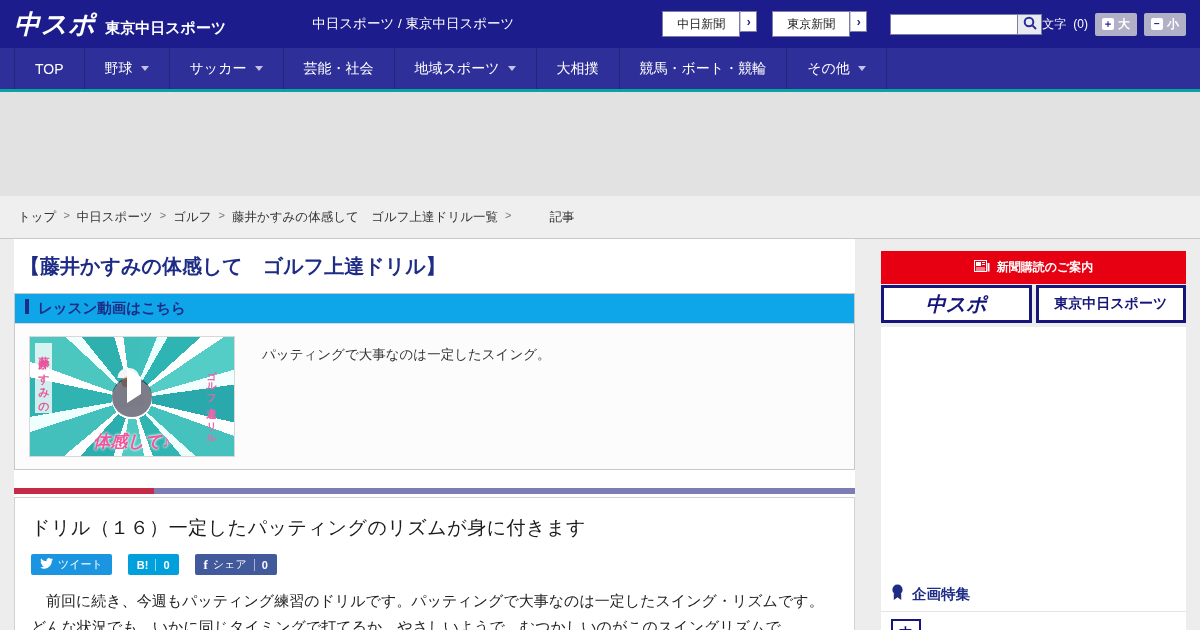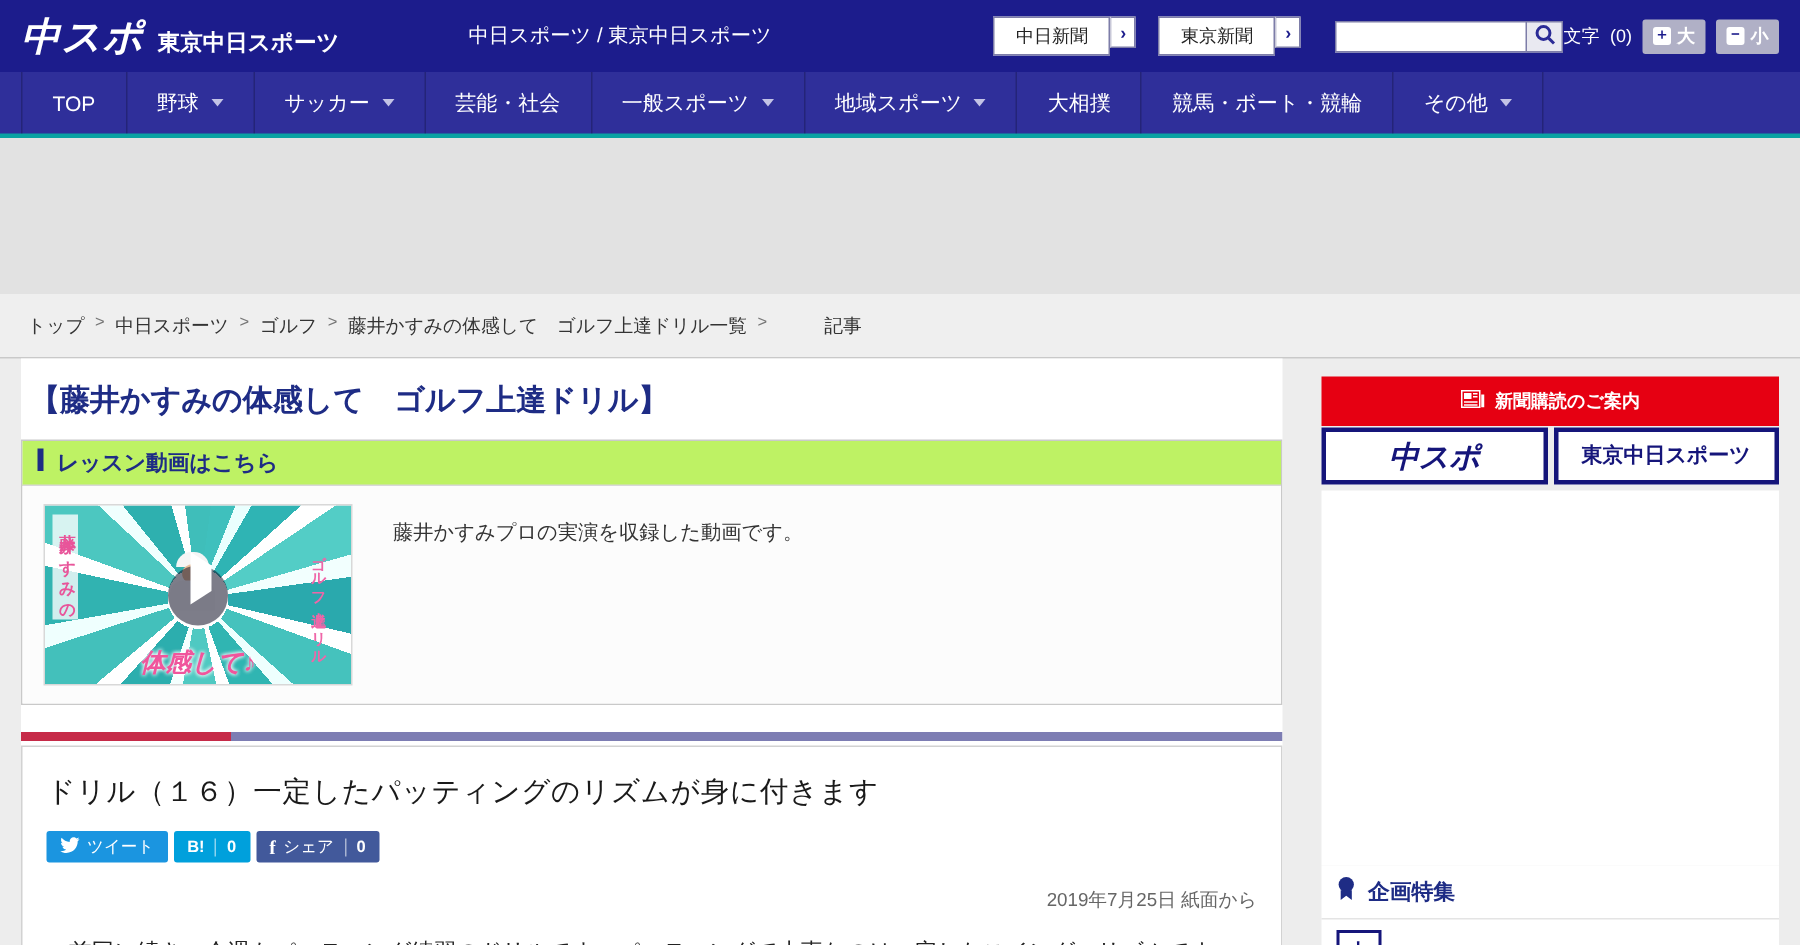--- a/index.html
+++ b/index.html
@@ -40,21 +40,21 @@
   .bc-current { color:#333;margin-left:31px; }
   .bc-sep { color:#777; font-size:11px; }
 
   
   .content { display:flex; padding:0 14px; gap:26px; align-items:flex-start; }
   .left-col { width:841px; background:#fff; height:394px; overflow:hidden; }
   .page-title { color:#1e2c85; font-size:20px; font-weight:bold; padding:14px 6px 13px; }
 
   
   .lesson-box { border:1px solid #c9c9c9; }
-  .lesson-header { background:#bef264; border-bottom:1px solid #d8d8d8; padding:5px 10px; display:flex; gap:9px; }
+  .lesson-header { background:#0ea5e9; border-bottom:1px solid #d8d8d8; padding:5px 10px; display:flex; gap:9px; }
   .accent-bar { width:4px; height:15px; background:#1e2c85; }
   .lesson-header-text { color:#1e2c85; font-weight:bold; font-size:14.5px; }
   .lesson-body { display:flex; gap:27px; padding:12px 14px; background:#fcfcfc; }
   .video-thumb { width:206px; height:121px; position:relative; border:1px solid #d8d8d8; overflow:hidden; cursor:pointer; flex:none;
     background:
       radial-gradient(circle at 50% 52%, #ffffff 0 17%, rgba(255,255,255,0) 17%),
       conic-gradient(from 8deg at 50% 52%,
         #3fc0bd 0deg 14deg, #eafffe 14deg 22deg, #2fb4b4 22deg 40deg, #ffffff 40deg 48deg,
         #53cdc6 48deg 66deg, #f2fffe 66deg 74deg, #2aa9ad 74deg 95deg, #ffffff 95deg 102deg,
         #45c2bd 102deg 124deg, #eefffe 124deg 131deg, #30b5b2 131deg 152deg, #ffffff 152deg 160deg,
@@ -70,21 +70,21 @@
   .person-torso { width:30px; height:20px; background:#fafafa; border-radius:9px 9px 0 0; margin:-2px auto 0; }
   .play-btn { position:absolute; left:50%; top:50%; transform:translate(-50%,-50%); width:40px; height:40px; background:rgba(18,18,40,.55); border-radius:50%; }
   .play-tri { width:0; height:0; border-top:9px solid transparent; border-bottom:9px solid transparent; border-left:14px solid #fff; margin:11px 0 0 15px; }
   .lesson-desc { font-size:13.5px; color:#333; padding-top:10px; }
 
   
   .divider { margin-top:18px; height:6px; background:#7d7db3; position:relative; }
   .divider-red { position:absolute; left:0; top:0; width:140px; height:6px; background:#c62a48; }
   .article-box { border:1px solid #d2d2d2; margin-top:3px; padding:13px 16px 10px; }
   .article-title { font-size:19px; font-weight:normal; color:#1a1a1a; margin:4px 0 13px; letter-spacing:.5px; }
-  .share-row { display:flex; gap:4px; }
+  .share-row { display:flex; gap:16px; }
   .share-btn { border:none; color:#fff; font-size:11px; height:21px; padding:0 9px; border-radius:2px; display:flex; align-items:center; gap:5px; cursor:pointer; }
   .btn-tweet { background:#1b95e0; }
   .btn-hatena { background:#00a0dc; font-weight:bold; }
   .btn-fb { background:#42599b; }
   .share-cnt { padding-left:7px; border-left:1px solid rgba(255,255,255,.55); margin-left:2px; font-weight:bold; }
   .fb-f { font-weight:bold; font-size:13px; font-family:"Liberation Serif",serif; }
   .article-date { text-align:right; color:#666; font-size:12.5px; margin-top:17px; }
   .article-body { font-size:15px; line-height:1.75; color:#222; margin-top:13px; }
 
   
@@ -153,24 +153,20 @@
   <div class="nav-item">
       <span>野球</span>
       <span class="chev"></span>
     </div>
   <div class="nav-item">
       <span>サッカー</span>
       <span class="chev"></span>
     </div>
   <div class="nav-item">
       <span>芸能・社会</span>
-    </div>
-  <div class="nav-item">
-      <span>一般スポーツ</span>
-      <span class="chev"></span>
     </div>
   <div class="nav-item">
       <span>地域スポーツ</span>
       <span class="chev"></span>
     </div>
   <div class="nav-item">
       <span>大相撲</span>
     </div>
   <div class="nav-item">
       <span>競馬・ボート・競輪</span>
@@ -212,21 +208,21 @@
           <div class="person">
             <div class="person-cap"></div>
               <div class="person-face"></div>
               <div class="person-torso"></div>
           </div>
           <div class="play-btn">
             <span class="play-tri"></span>
           </div>
           <span class="thumb-script">体感して♪</span>
         </div>
-        <p class="lesson-desc">藤井かすみプロの実演を収録した動画です。</p>
+        <p class="lesson-desc">パッティングで大事なのは一定したスイング。</p>
       </div>
     </section>
 
     <div class="divider">
       <span class="divider-red"></span>
     </div>
 
     <article class="article-box">
       <h2 class="article-title">ドリル（１６）一定したパッティングのリズムが身に付きます</h2>
 
@@ -243,21 +239,20 @@
           <span>B!</span>
           <span class="share-cnt">0</span>
         </button>
         <button class="share-btn btn-fb">
           <span class="fb-f">f</span>
           <span>シェア</span>
           <span class="share-cnt">0</span>
         </button>
       </div>
 
-      <div class="article-date">2019年7月25日 紙面から</div>
 
       <p class="article-body">　前回に続き、今週もパッティング練習のドリルです。パッティングで大事なのは一定したスイング・リズムです。どんな状況でも、いかに同じタイミングで打てるか、やさしいようで、むつかしいのがこのスイングリズムで</p>
     </article>
   </main>
 
   <aside class="sidebar">
     <div class="sub-banner">
       <span>
         <svg width="16" height="12" viewBox="0 0 16 12">
           <rect x="0.5" y="0.5" width="12" height="11" fill="none" stroke="#fff"></rect>

